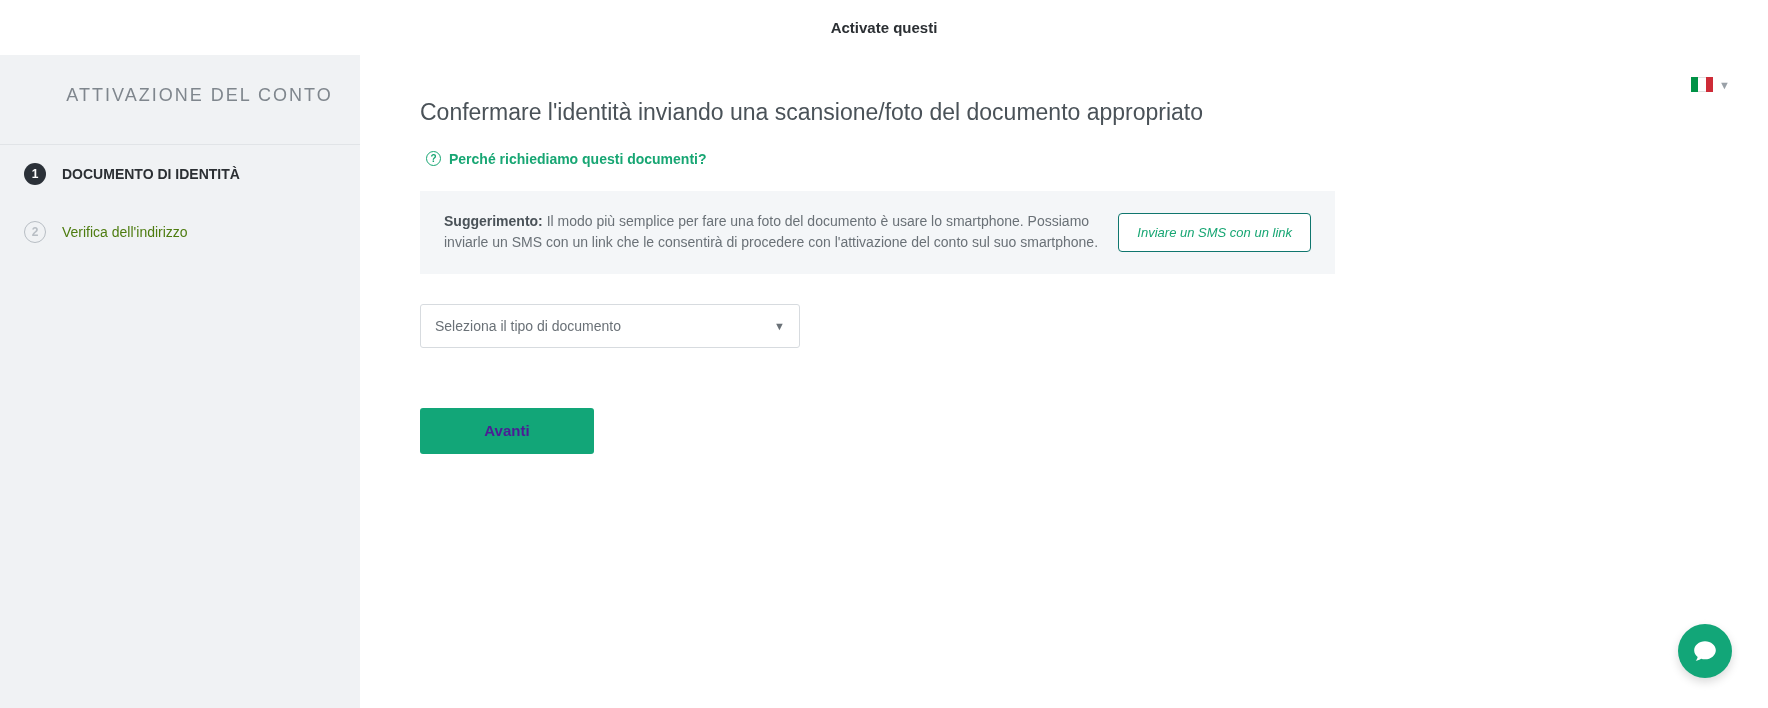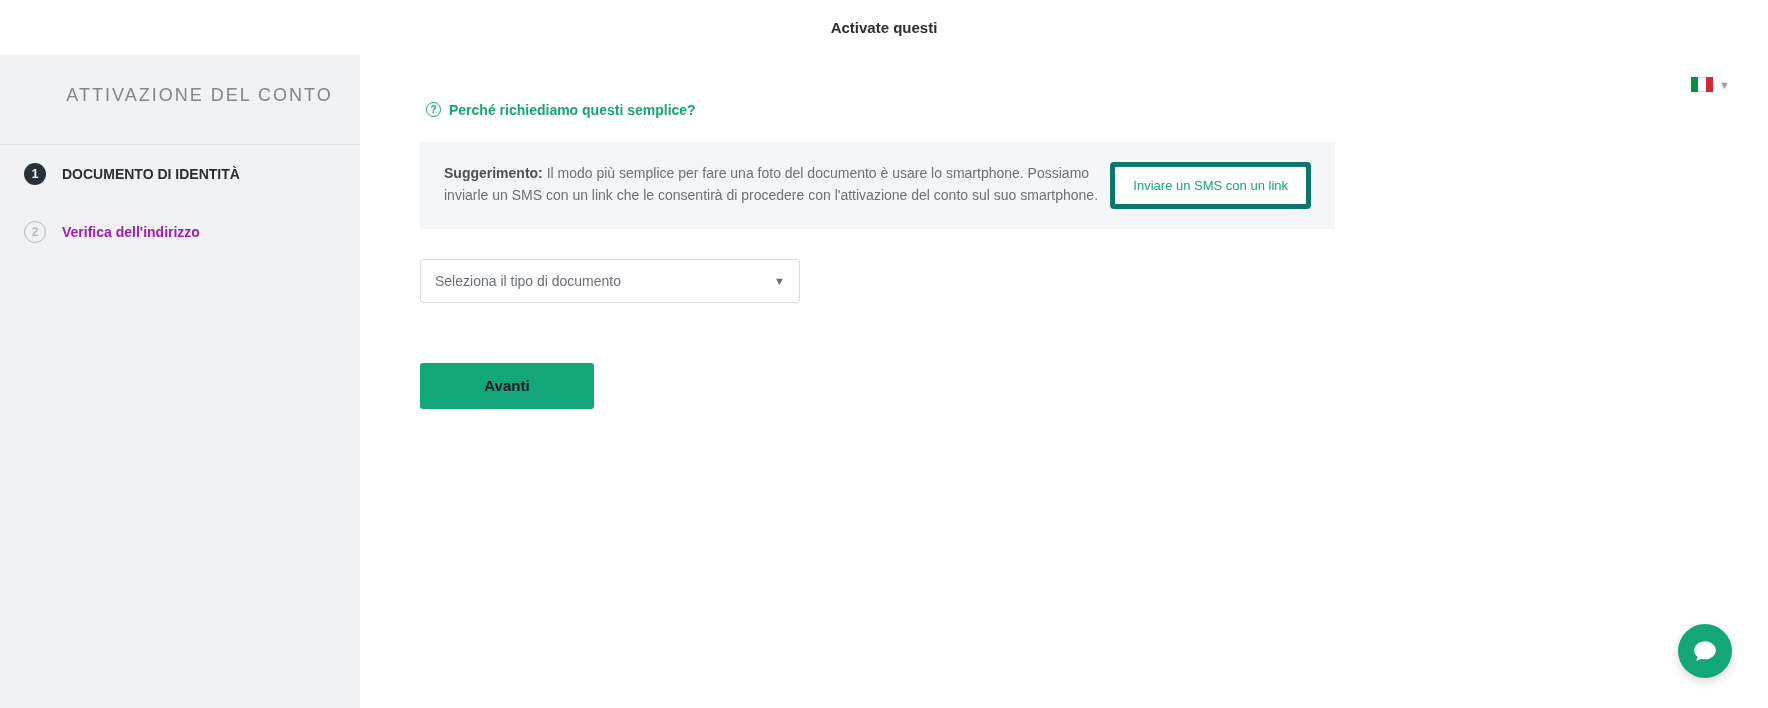--- a/index.html
+++ b/index.html
@@ -83,21 +83,21 @@
   }
   .step {
     display: flex;
     align-items: center;
     gap: 16px;
     padding: 18px 24px;
     font-size: 14px;
     cursor: default;
   }
   .step.active .step-label { color: #2b2f33; font-weight: 700; }
-  .step.inactive .step-label { color: #a21caf; font-weight: 700; }
+  .step.inactive .step-label { color: #4d7c0f; font-weight: 400; }
   .step-num {
     width: 22px;
     height: 22px;
     border-radius: 50%;
     display: flex;
     align-items: center;
     justify-content: center;
     font-size: 12px;
     font-weight: 600;
   }
@@ -173,28 +173,29 @@
     margin-bottom: 30px;
   }
   .tip-text {
     flex: 1;
     font-size: 14px;
     color: #6a7177;
     line-height: 1.55;
   }
   .tip-text b { color: #4a5258; font-weight:600; }
   .sms-btn {
-    border: 5px solid #0f766e;
+    border: 1px solid #0f766e;
     color: #17a673;
     background: #fff;
     padding: 11px 18px;
     font-size: 13px;
     border-radius: 4px;
     cursor: pointer;
     white-space: nowrap;
+    font-style: italic;
   }
 
   .field-label {
     font-weight: 700;
     color: #2b2f33;
     font-size: 16px;
     margin-bottom: 18px;
   }
 
   .select {
@@ -209,21 +210,21 @@
     color: #6a7177;
     font-size: 14px;
     cursor: pointer;
     margin-bottom: 60px;
     gap: 16px;
   }
   .select .caret { color:#6a7177; font-size:11px; }
 
   .next-btn {
     background: #12a678;
-    color: #0f172a;
+    color: #4c1d95;
     border: none;
     width: 174px;
     height: 46px;
     font-size: 15px;
     font-weight: 700;
     border-radius: 3px;
     cursor: pointer;
   }
 
   .chat-fab {
@@ -266,24 +267,25 @@
   <main class="main">
     <div class="lang-switch">
       <span class="flag">
           <span class="g"></span>
           <span class="w"></span>
           <span class="r"></span>
         </span>
       <span class="lang-caret">▼</span>
     </div>
 
+    <h1 class="page-title">Confermare l'identità inviando una scansione/foto del documento appropriato</h1>
 
     <div class="help-link">
       <span class="qicon">?</span>
-      <span>Perché richiediamo questi semplice?</span>
+      <span>Perché richiediamo questi documenti?</span>
     </div>
 
     <div class="tip-box">
       <div class="tip-text">
         <b>Suggerimento:</b><span> Il modo più semplice per fare una foto del documento è usare lo smartphone. Possiamo inviarle un SMS con un link che le consentirà di procedere con l'attivazione del conto sul suo smartphone.</span>
       </div>
       <button class="sms-btn">Inviare un SMS con un link</button>
     </div>
 
 

